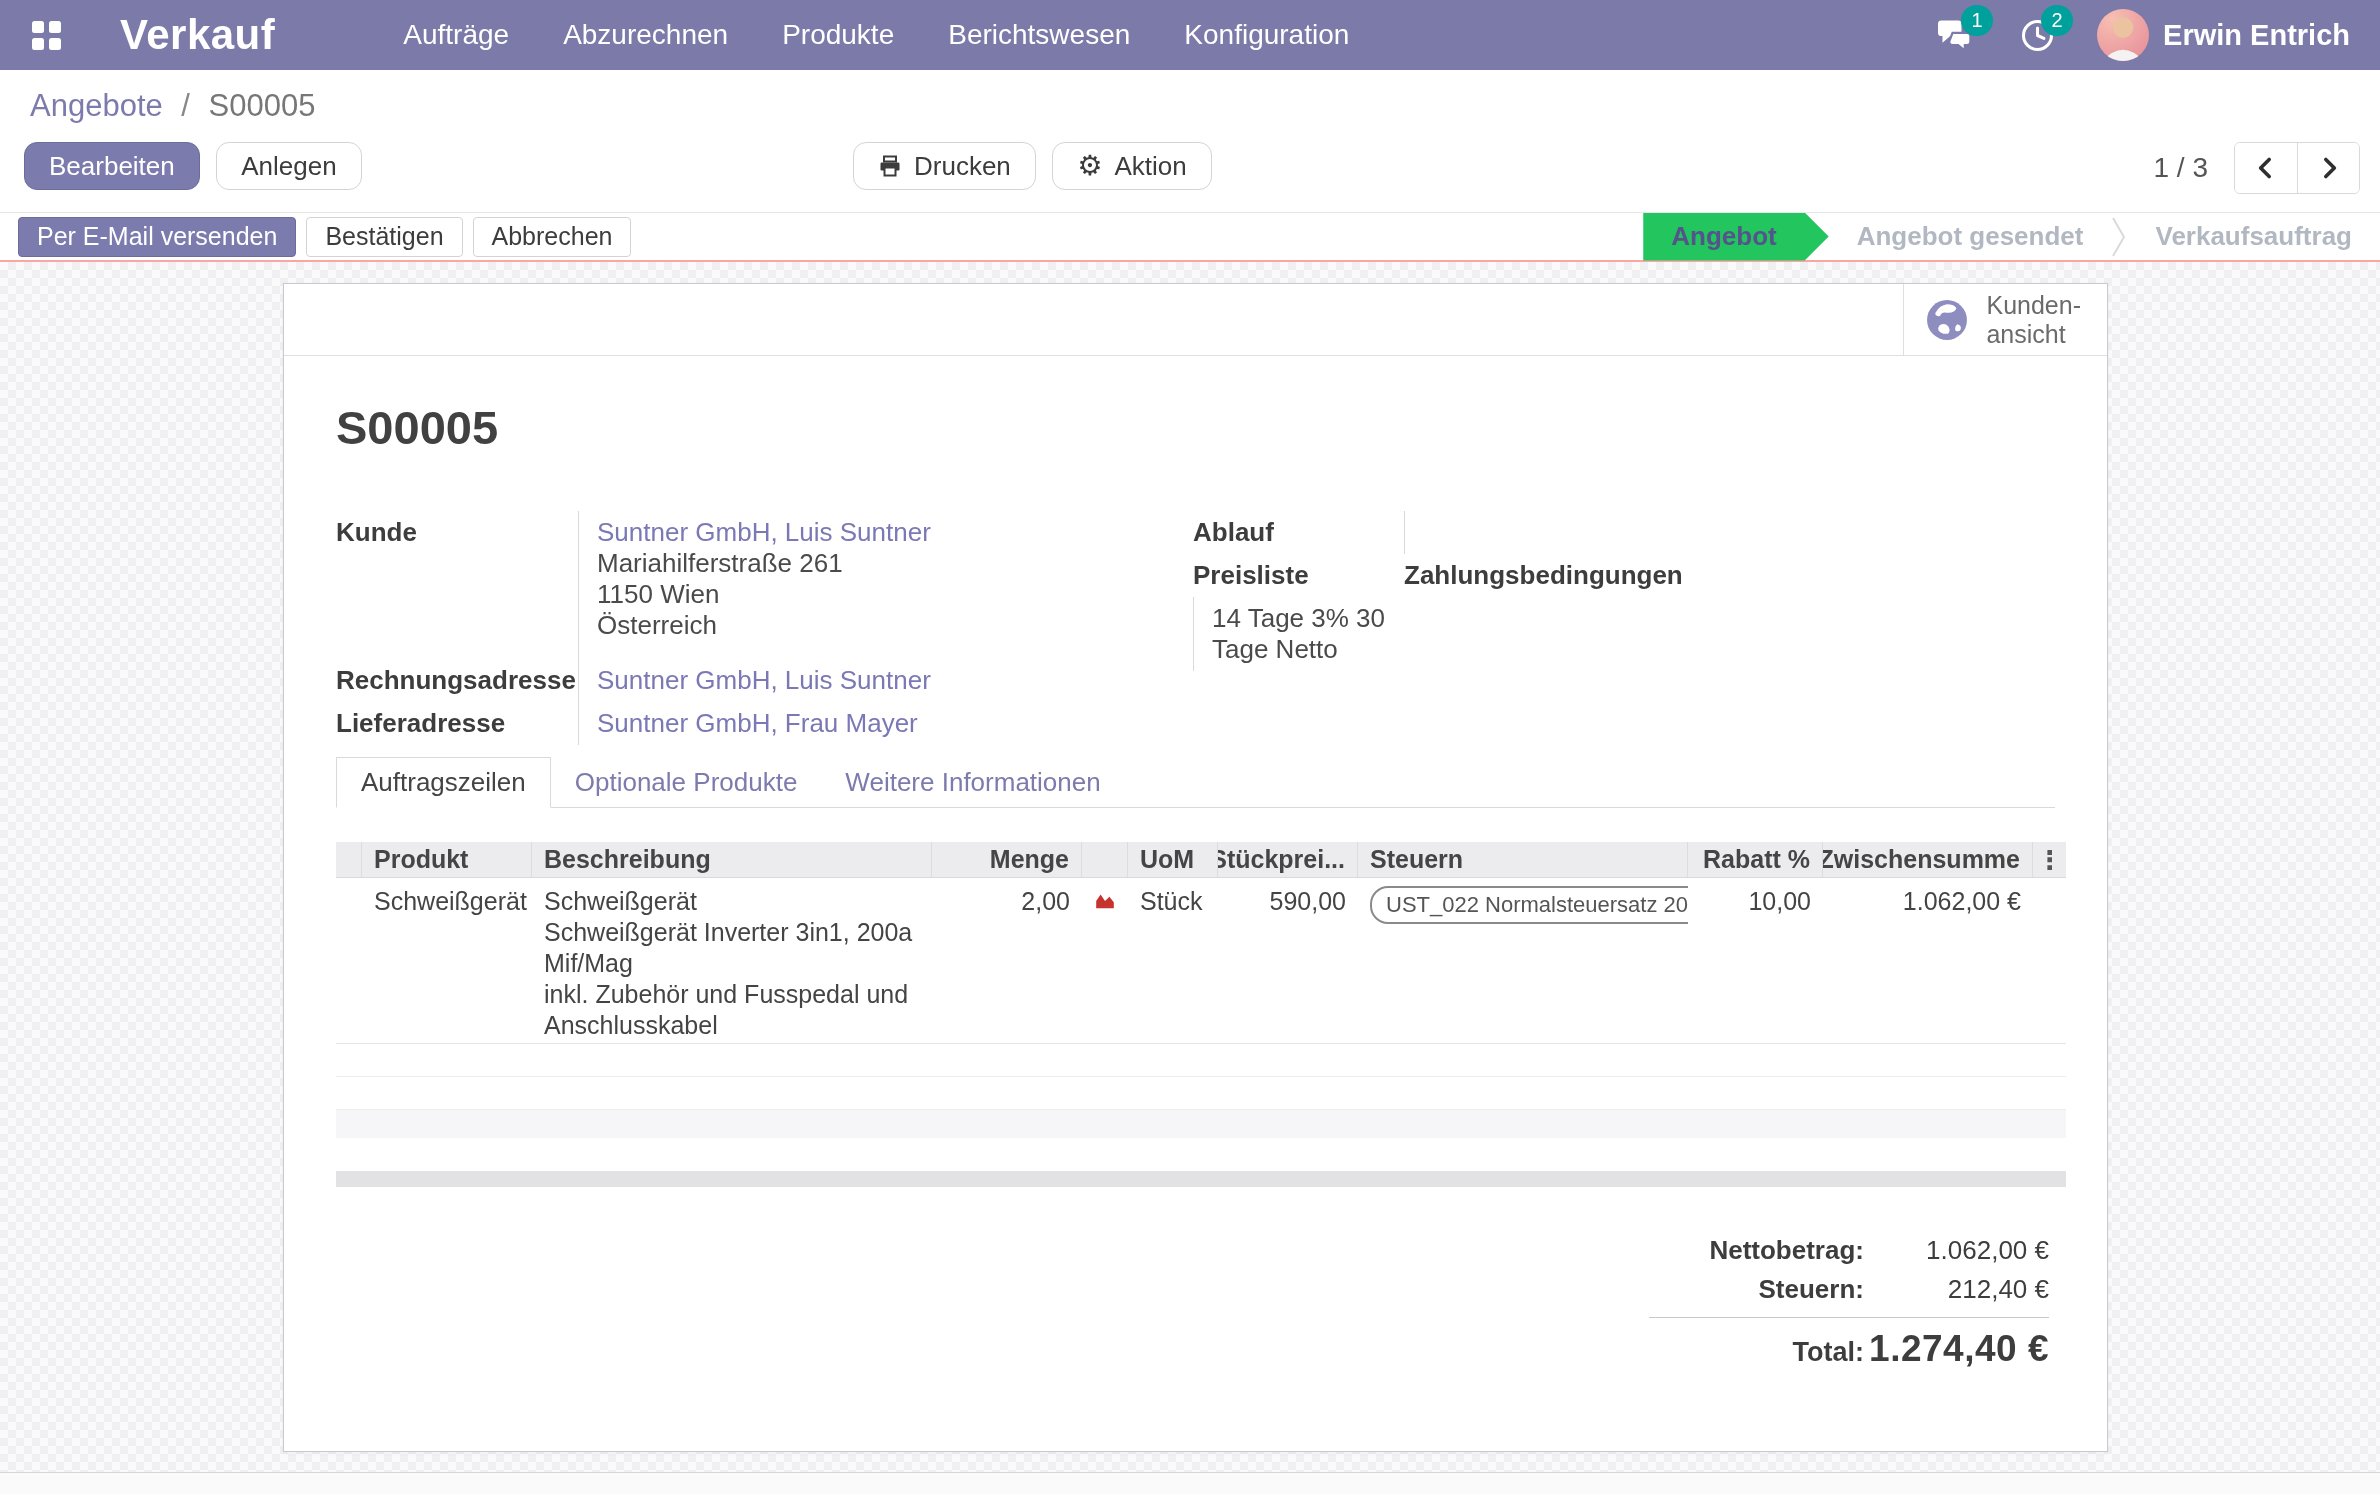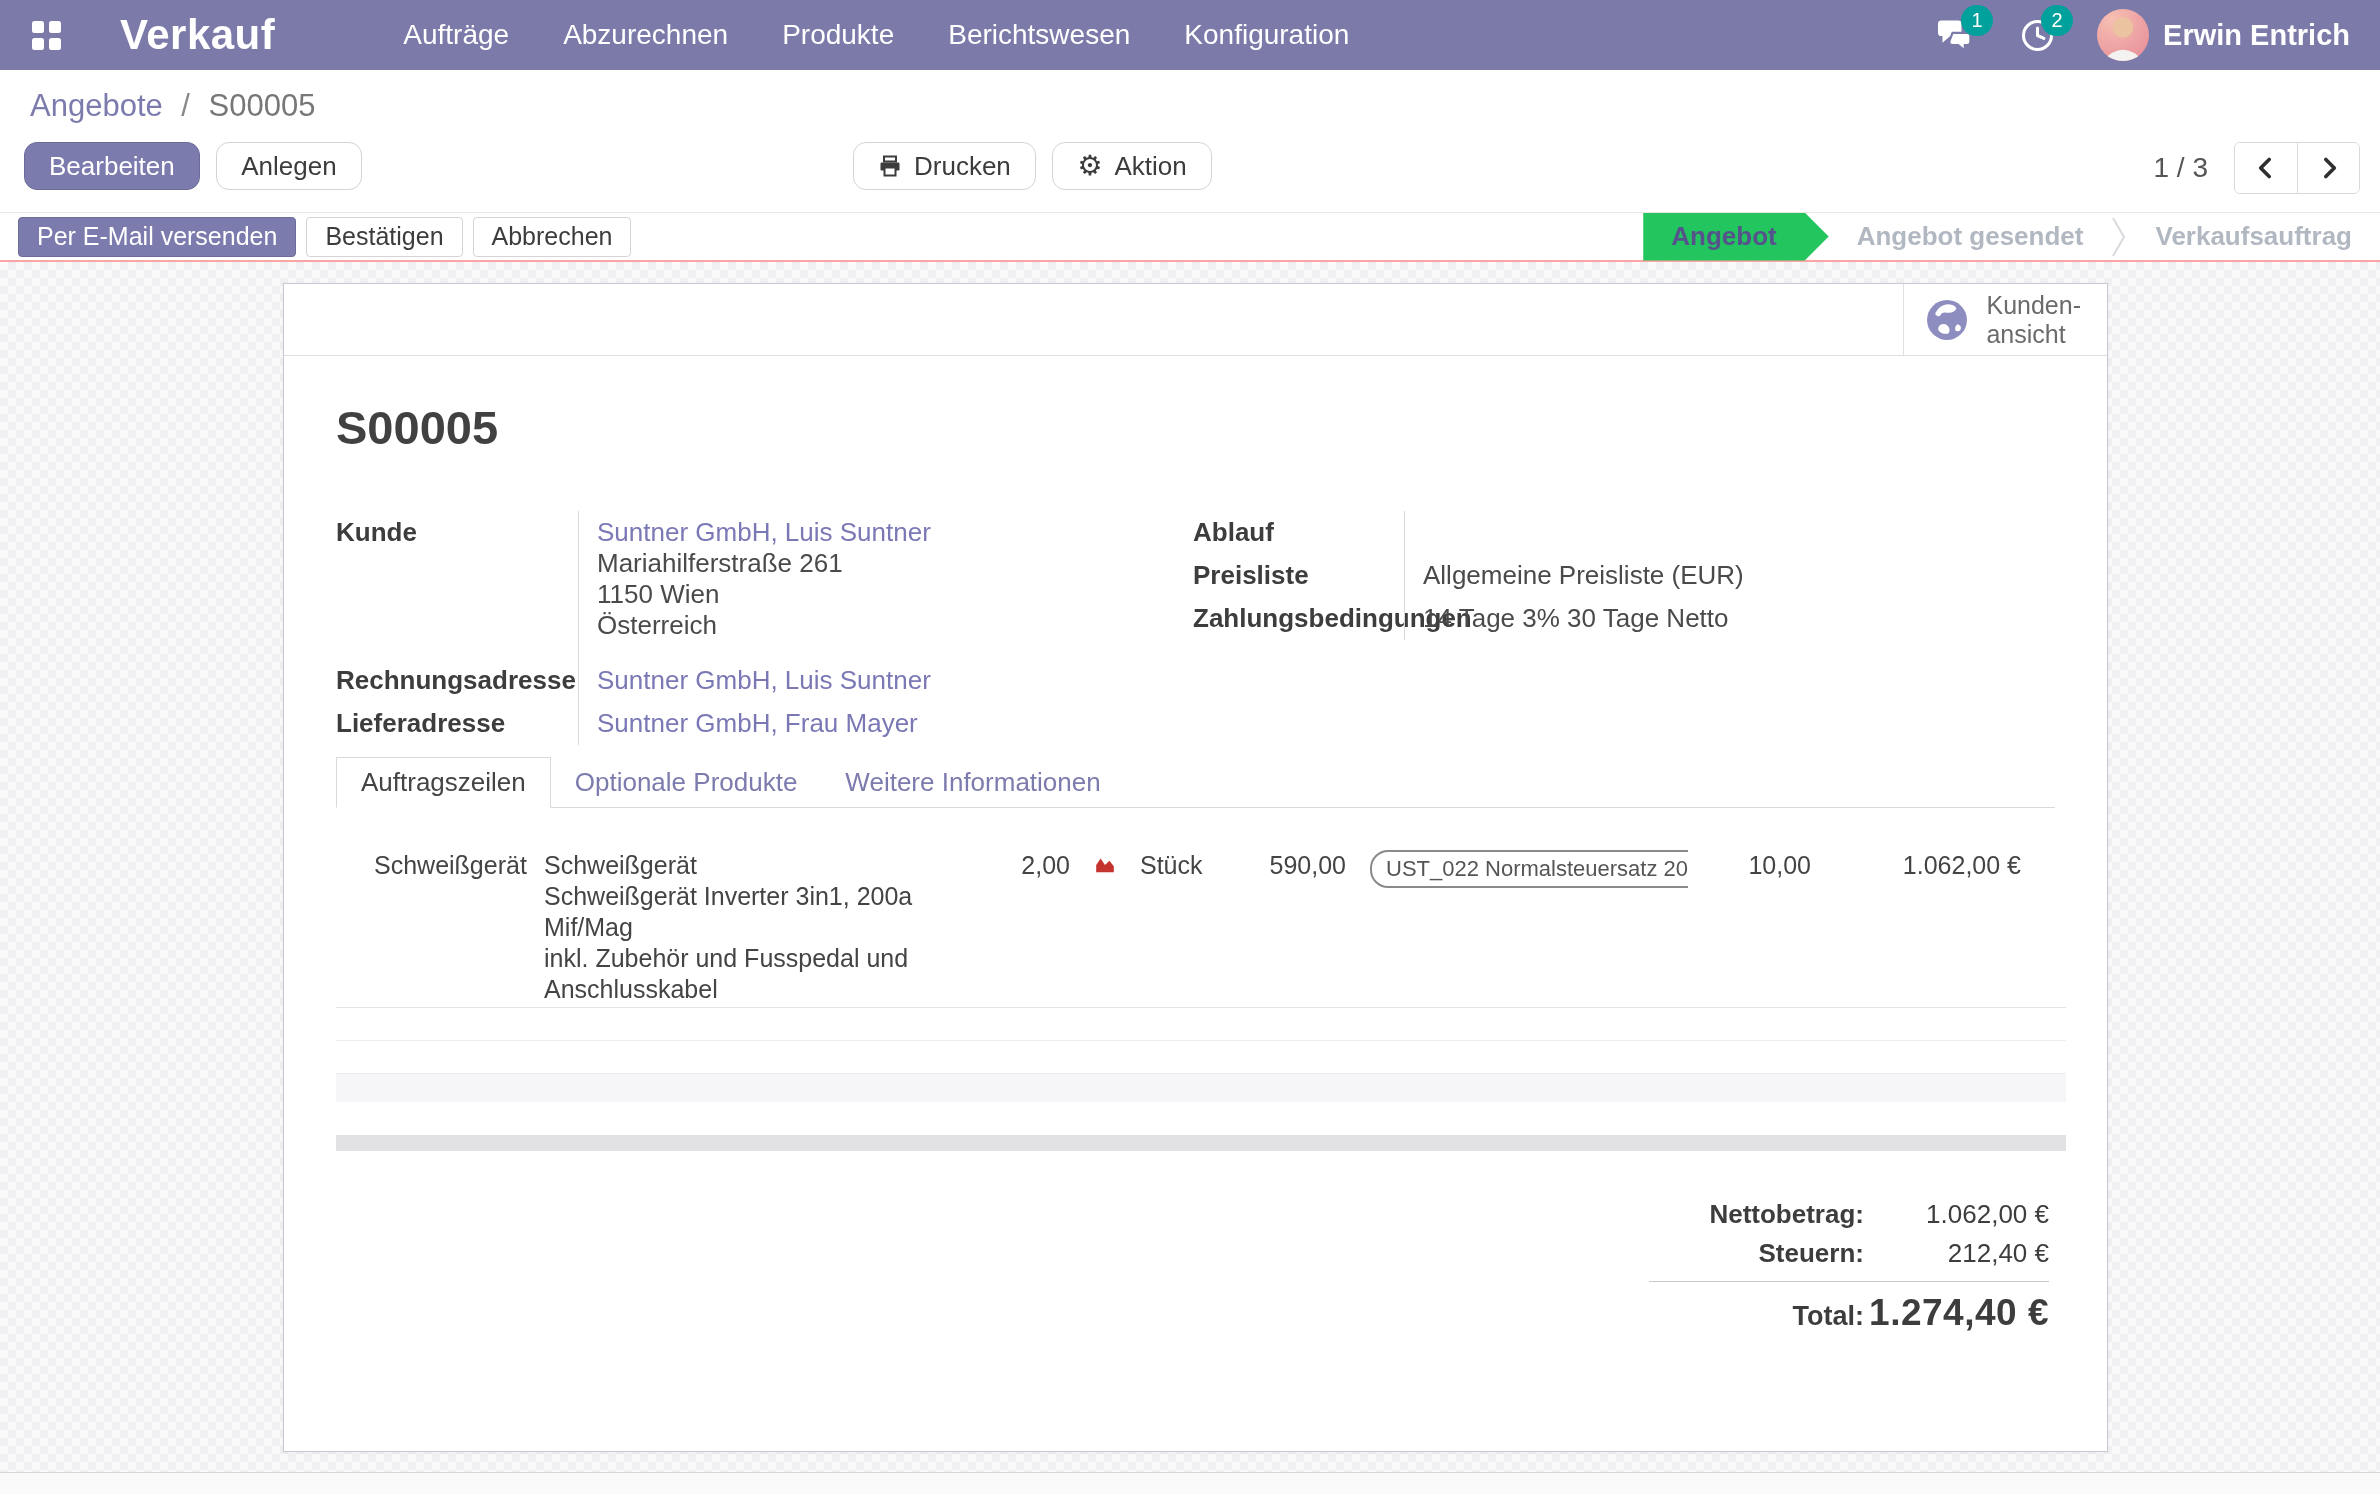--- a/index.html
+++ b/index.html
@@ -279,33 +279,47 @@
           <div class="flabel">Lieferadresse</div>
           <div class="fvalue">
             <a>Suntner GmbH, Frau Mayer</a>
           </div>
         </div>
 
         <div class="fgroup right">
           <div class="flabel">Ablauf</div>
           <div class="fvalue"></div>
           <div class="flabel">Preisliste</div>
-          <div class="fvalue">Allgemeine Preisliste (EUR)</div>
           <div class="flabel">Zahlungsbedingungen</div>
           <div class="fvalue">14 Tage 3% 30 Tage Netto</div>
         </div>
       </div>
 
       <div class="tabs">
         <div class="tab active">Auftragszeilen</div>
         <div class="tab inactive">Optionale Produkte</div>
         <div class="tab inactive">Weitere Informationen</div>
       </div>
 
       <div class="table">
+        <div class="trow thead">
+          <div class="tcell c0"></div>
+          <div class="tcell c1">Produkt</div>
+          <div class="tcell c2">Beschreibung</div>
+          <div class="tcell c3">Menge</div>
+          <div class="tcell c4"></div>
+          <div class="tcell c5">UoM</div>
+          <div class="tcell c6">Stückprei...</div>
+          <div class="tcell c7">Steuern</div>
+          <div class="tcell c8">Rabatt %</div>
+          <div class="tcell c9">Zwischensumme</div>
+          <div class="tcell c10">
+            <span class="kebab">⋮</span>
+          </div>
+        </div>
 
         <div class="trow tbody-row">
           <div class="tcell c0"></div>
           <div class="tcell c1">Schweißgerät</div>
           <div class="tcell c2">
             <span class="desc-line">Schweißgerät</span>
             <span class="desc-line">Schweißgerät Inverter 3in1, 200a</span>
             <span class="desc-line">Mif/Mag</span>
             <span class="desc-line">inkl. Zubehör und Fusspedal und</span>
             <span class="desc-line">Anschlusskabel</span>

